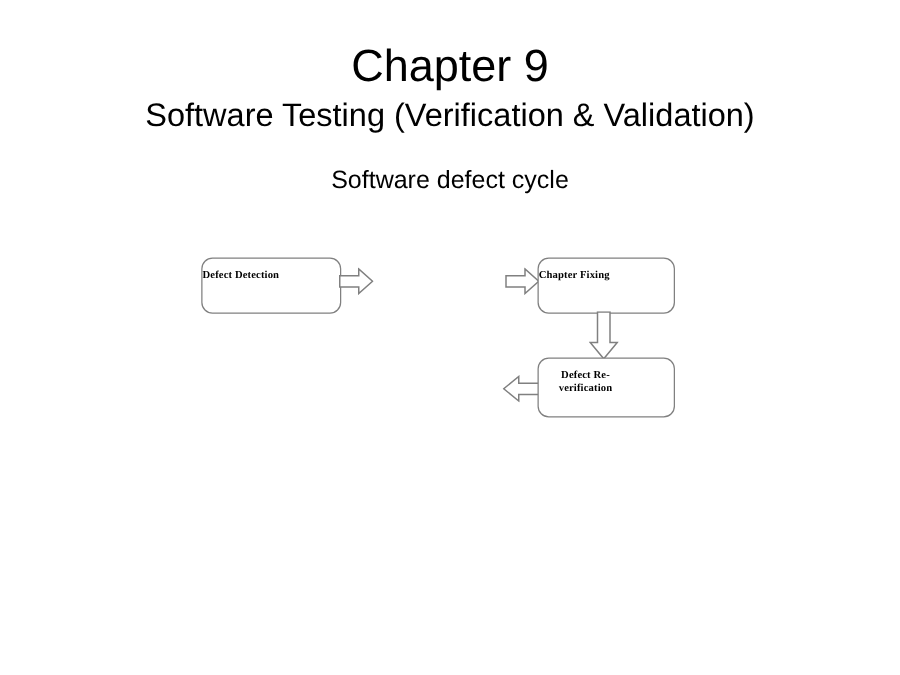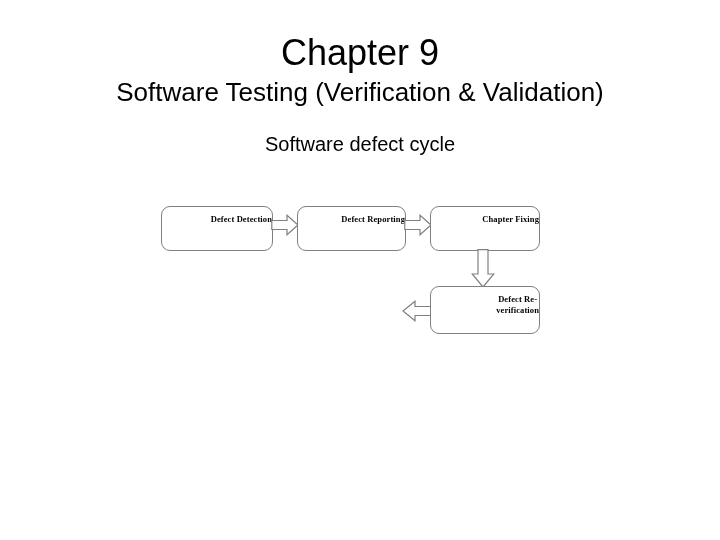--- a/index.html
+++ b/index.html
@@ -62,39 +62,39 @@
   }
 
   .node {
     position: absolute;
     box-sizing: border-box;
     border: 1.3px solid #808080;
     border-radius: 9px;
     background: #ffffff;
     display: flex;
     align-items: flex-start;
-    justify-content: flex-end;
+    justify-content: flex-start;
     padding-top: 7px;
   }
   .node .node-label {
     font-family: "Liberation Serif", serif;
     font-weight: bold;
     font-size: 8.5px;
     line-height: 10.5px;
     color: #000000;
     text-align: center;
     white-space: pre-line;
     letter-spacing: 0.1px;
   }
 
   
   #node-detection      { left: 161px; top: 206px; width: 112px; height: 45px; }
   #node-reporting      { left: 297px; top: 206px; width: 109px; height: 45px; }
   #node-fixing         { left: 430px; top: 206px; width: 110px; height: 45px; }
-  #node-reverification { left: 430px; top: 286px; width: 110px; height: 48px; }
+  #node-reverification { left: 430px; top: 286px; width: 110px; height: 48px; padding-left: 16px; }
   #node-closure        { left: 295px; top: 286px; width: 111px; height: 48px; }
 
   
   .block-arrow {
     position: absolute;
   }
   .block-arrow svg { display: block; }
 
   #arrow-detection-reporting { left: 271px; top: 214px; width: 28px; height: 22px; }
   #arrow-reporting-fixing    { left: 404px; top: 214px; width: 28px; height: 22px; }
@@ -117,23 +117,20 @@
     <div class="node" id="node-detection">
       <span class="node-label">Defect Detection</span>
     </div>
 
     <div class="block-arrow" id="arrow-detection-reporting">
       <svg viewBox="0 0 28 22" width="28" height="22">
         <polygon points="0.8,6.5 16,6.5 16,1.2 27,11 16,20.8 16,15.5 0.8,15.5" fill="#ffffff" stroke="#808080" stroke-width="1.2" stroke-linejoin="miter"></polygon>
       </svg>
     </div>
 
-    <div class="node" id="node-reporting">
-      <span class="node-label">Defect Reporting</span>
-    </div>
 
     <div class="block-arrow" id="arrow-reporting-fixing">
       <svg viewBox="0 0 28 22" width="28" height="22">
         <polygon points="0.8,6.5 16,6.5 16,1.2 27,11 16,20.8 16,15.5 0.8,15.5" fill="#ffffff" stroke="#808080" stroke-width="1.2" stroke-linejoin="miter"></polygon>
       </svg>
     </div>
 
     <div class="node" id="node-fixing">
       <span class="node-label">Chapter Fixing</span>
     </div>

